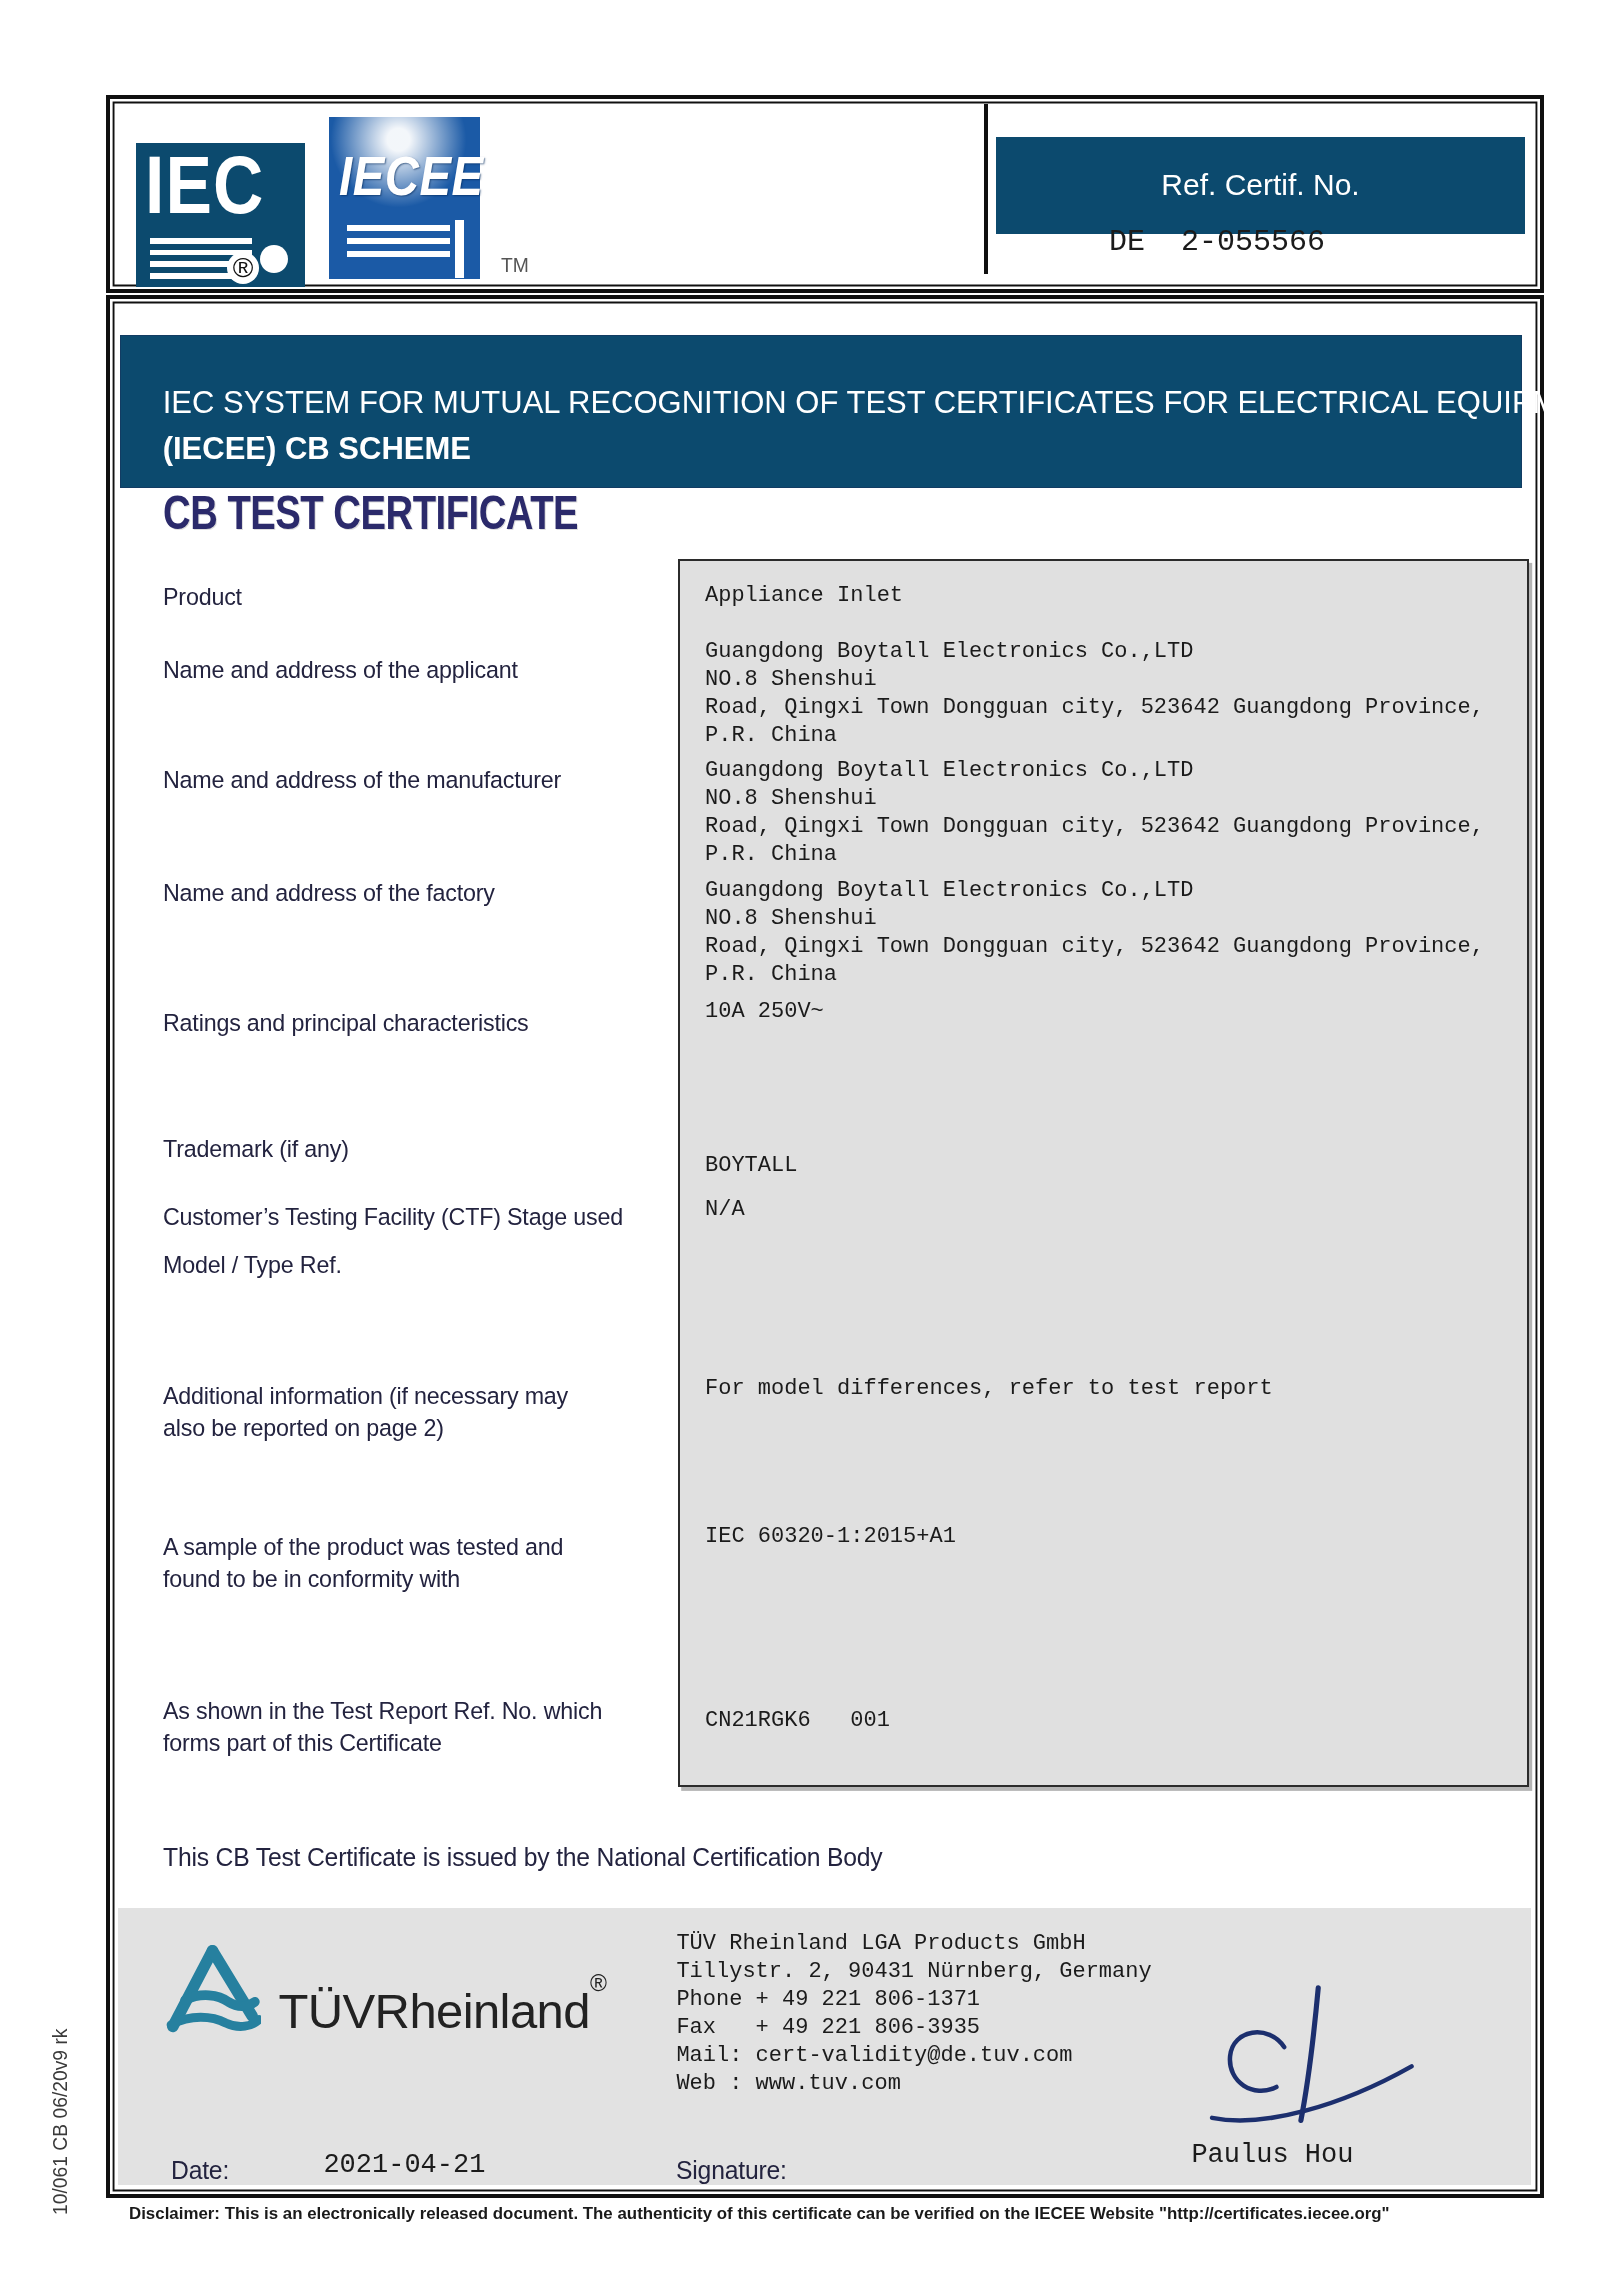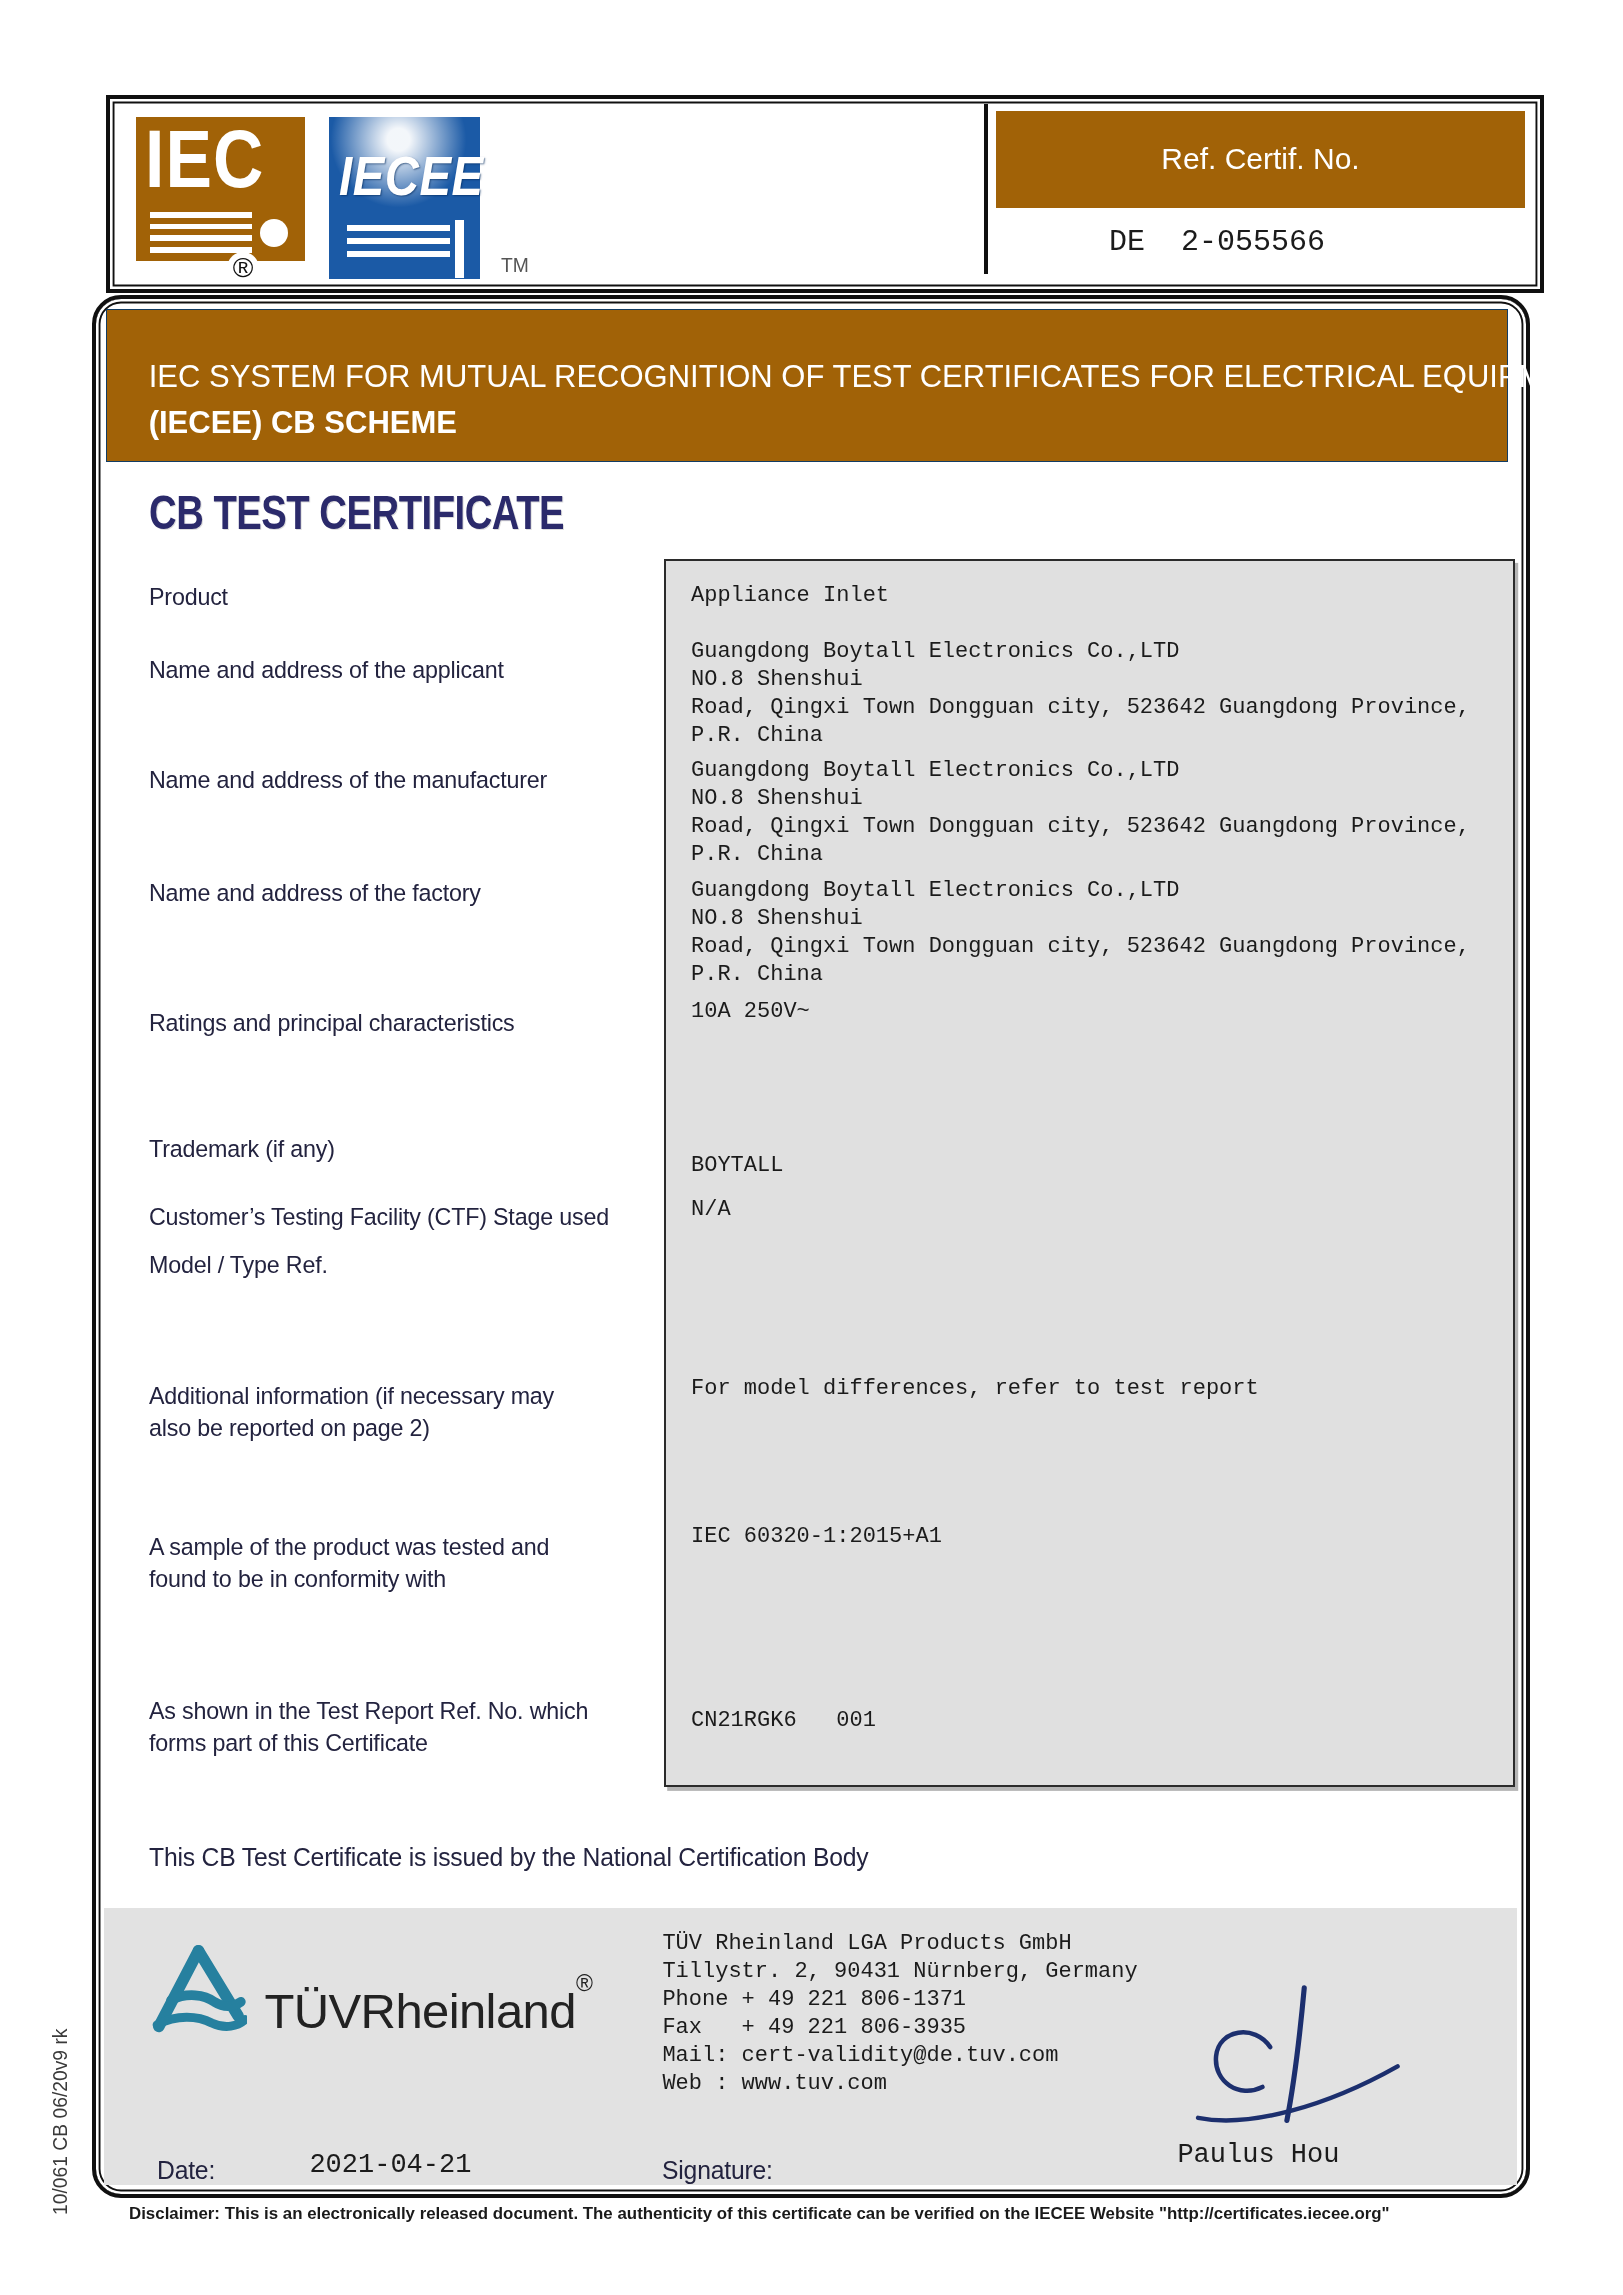--- a/index.html
+++ b/index.html
@@ -7,21 +7,21 @@
     width:1623px;height:2295px;position:relative;overflow:hidden;
     font-family:"Liberation Sans",sans-serif;
   }
   .abs{position:absolute;}
   
   .frame{
     position:absolute;background:#ffffff;
     border:4.5px solid #101010;
     box-shadow: inset 0 0 0 2.6px #ffffff, inset 0 0 0 4.5px #101010;
   }
-  .bluefill{background:#a16207;}
+  .bluefill{background:#0c4a6e;margin-top:26px;}
   .label{
     font-size:24.5px;color:#23233f;letter-spacing:-0.2px;
     transform:scaleX(.95);transform-origin:0 0;
     white-space:pre-line;line-height:32px;
   }
   .mono{
     font-family:"Liberation Mono",monospace;color:#1b1b1b;
     font-size:22px;line-height:28px;white-space:pre-wrap;
   }
   .banner-text{color:#ffffff;font-size:31px;line-height:46px;letter-spacing:0;}
@@ -71,21 +71,21 @@
   <div class="abs" style="left:391px;top:156px;font-size:19.3px;color:#555555;">TM</div>
 
   <div class="abs" style="left:874px;top:5.1px;width:3.9px;height:170px;background:#101010;"></div>
 
   <div class="abs bluefill" style="left:886px;top:11.6px;width:529px;height:97px;display:flex;align-items:center;justify-content:center;">
     <span class="banner-text" style="font-size:30px;">Ref. Certif. No.</span>
   </div>
   <div class="mono abs" style="left:999px;top:129px;font-size:30px;">DE  2-055566</div>
 </div>
 
-<div class="frame" style="left:92px;top:295px;width:1430px;height:1895px;border-radius:29px;">
+<div class="frame" style="left:106px;top:295px;width:1430px;height:1895px;">
 
   <div class="abs bluefill" style="left:9.7px;top:9.7px;width:1402px;height:153px;border:1.3px solid #123c63;box-sizing:border-box;">
     <div class="banner-text abs" style="left:42px;top:44px;white-space:nowrap;">IEC SYSTEM FOR MUTUAL RECOGNITION OF TEST CERTIFICATES FOR ELECTRICAL EQUIPMENT</div>
     <div class="banner-text abs" style="left:42px;top:90px;white-space:nowrap;font-weight:bold;">(IECEE) CB SCHEME</div>
   </div>
 
   <div class="title abs" style="left:53px;top:185px;">CB TEST CERTIFICATE</div>
 
   <div class="label abs" style="left:53px;top:282px;">Product</div>
   <div class="label abs" style="left:53px;top:355px;">Name and address of the applicant</div>

